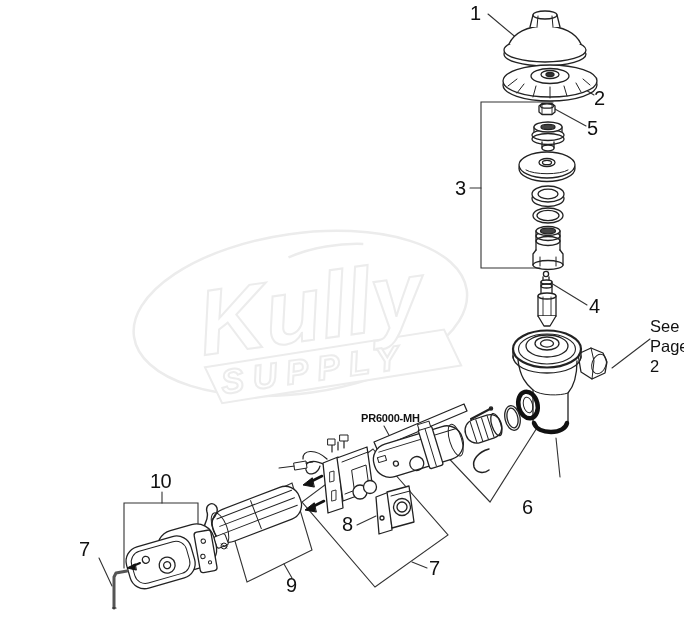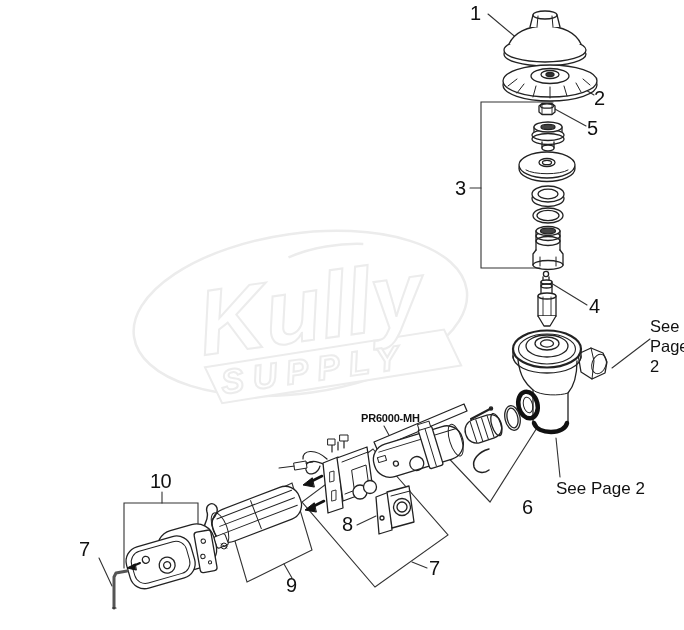--- a/index.html
+++ b/index.html
@@ -278,15 +278,14 @@
 <div class="callout" style="left:79px;top:539px;">7</div>
 
 <div class="model-label" style="left:361px;top:412px;">PR6000-MH</div>
 
 <div class="see-page" style="left:650px;top:316px;font-size:16.5px;">
   <div>See</div>
   <div>Page</div>
   <div>2</div>
 </div>
 
-<div class="see-page" style="left:556px;top:479px;">See Page 2</div>
 
 </div>
 
 </body></html>

